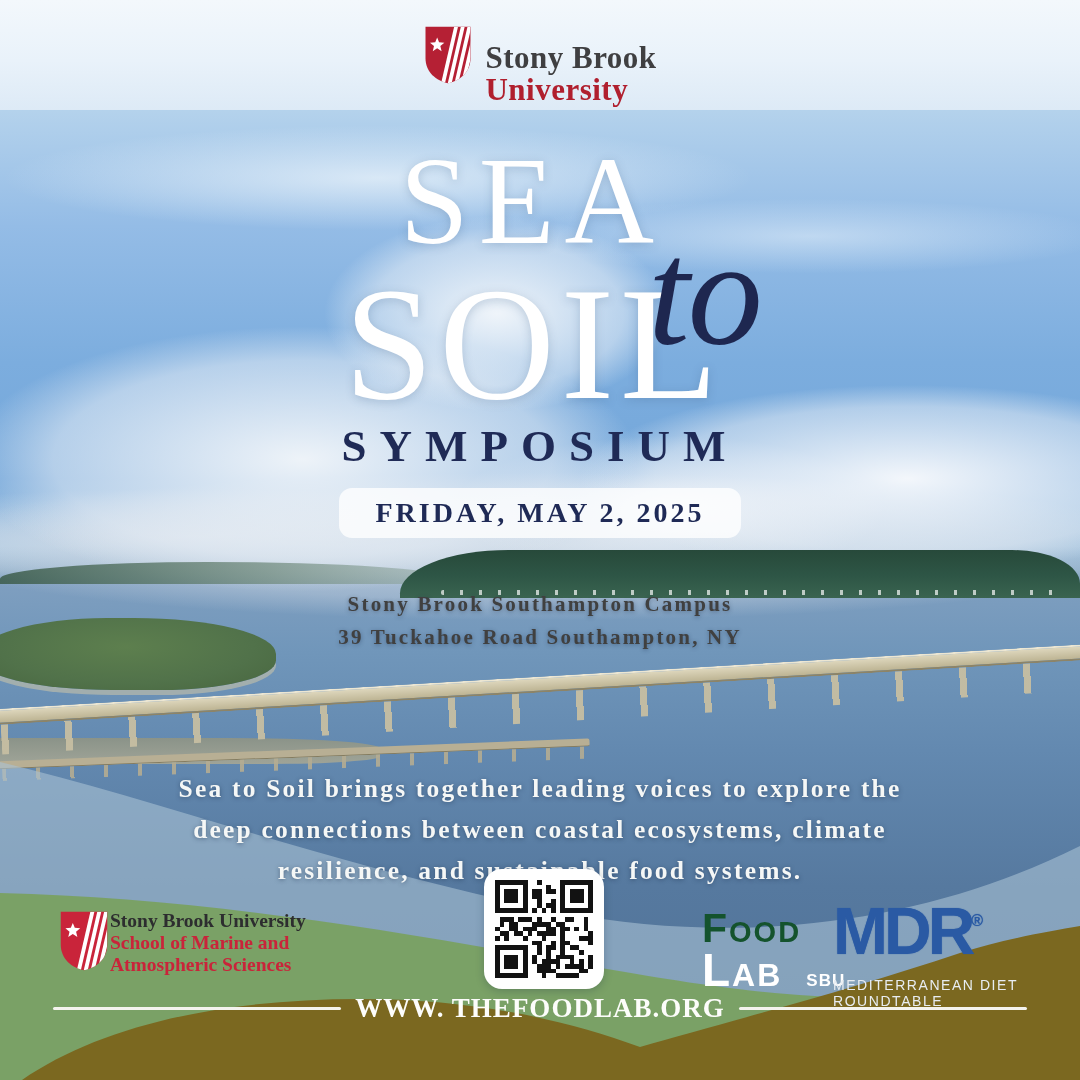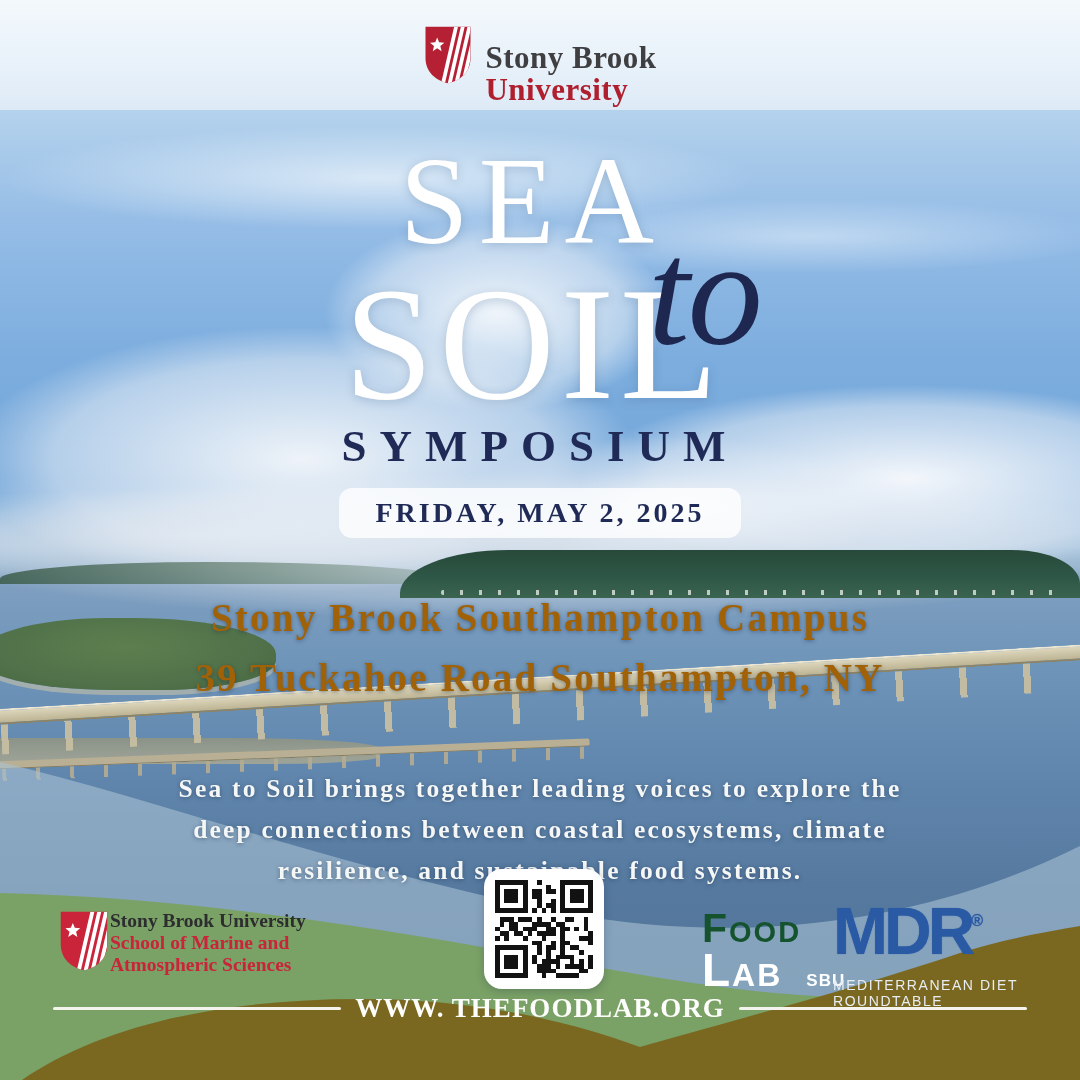--- a/index.html
+++ b/index.html
@@ -69,22 +69,22 @@
     text-shadow:0 2px 10px rgba(60,90,130,.25);}
   .word-soil{font-size:160px;line-height:1;letter-spacing:6px;position:relative;left:-6px;margin-top:0;
     text-shadow:0 2px 10px rgba(60,90,130,.25);}
   .word-to{position:absolute;top:78px;left:648px;font-size:150px;font-style:italic;
     color:#1e2750;line-height:1;letter-spacing:-2px;}
   .symposium{top:420px;font-size:45px;font-weight:700;letter-spacing:13px;color:#1f2a56;}
   .date-wrap{top:488px;}
   .date-pill{display:inline-block;background:rgba(255,255,255,.78);border-radius:13px;
     padding:0 36px;height:50px;line-height:50px;font-size:28px;font-weight:700;
     letter-spacing:3px;color:#1f2a56;}
-  .location{top:588px;font-size:39px;font-weight:700;letter-spacing:2.2px;line-height:1.55;
-    color:#a16207;text-shadow:0 1px 4px rgba(25,45,75,.45);}
+  .location{top:588px;font-size:21px;font-weight:700;letter-spacing:2.2px;line-height:1.55;
+    color:#404040;text-shadow:0 1px 4px rgba(25,45,75,.45);}
   .description{top:769px;font-size:25.5px;font-weight:700;letter-spacing:2.2px;line-height:1.6;
     color:#f5f7f6;text-shadow:0 1px 4px rgba(25,45,75,.5);}
   
   .sponsor{position:absolute;z-index:4;}
   .somas{left:58px;top:910px;display:flex;align-items:flex-start;}
   .somas-text{text-align:left;line-height:1.14;font-size:19.5px;}
   .somas-l1{color:#2d2d2f;font-weight:600;}
   .somas-l2,.somas-l3{color:#c9243a;font-weight:600;}
   .qr-box{left:484px;top:869px;width:120px;height:120px;background:#fff;border-radius:18px;
     display:flex;align-items:center;justify-content:center;box-shadow:0 2px 8px rgba(20,40,60,.25);}

